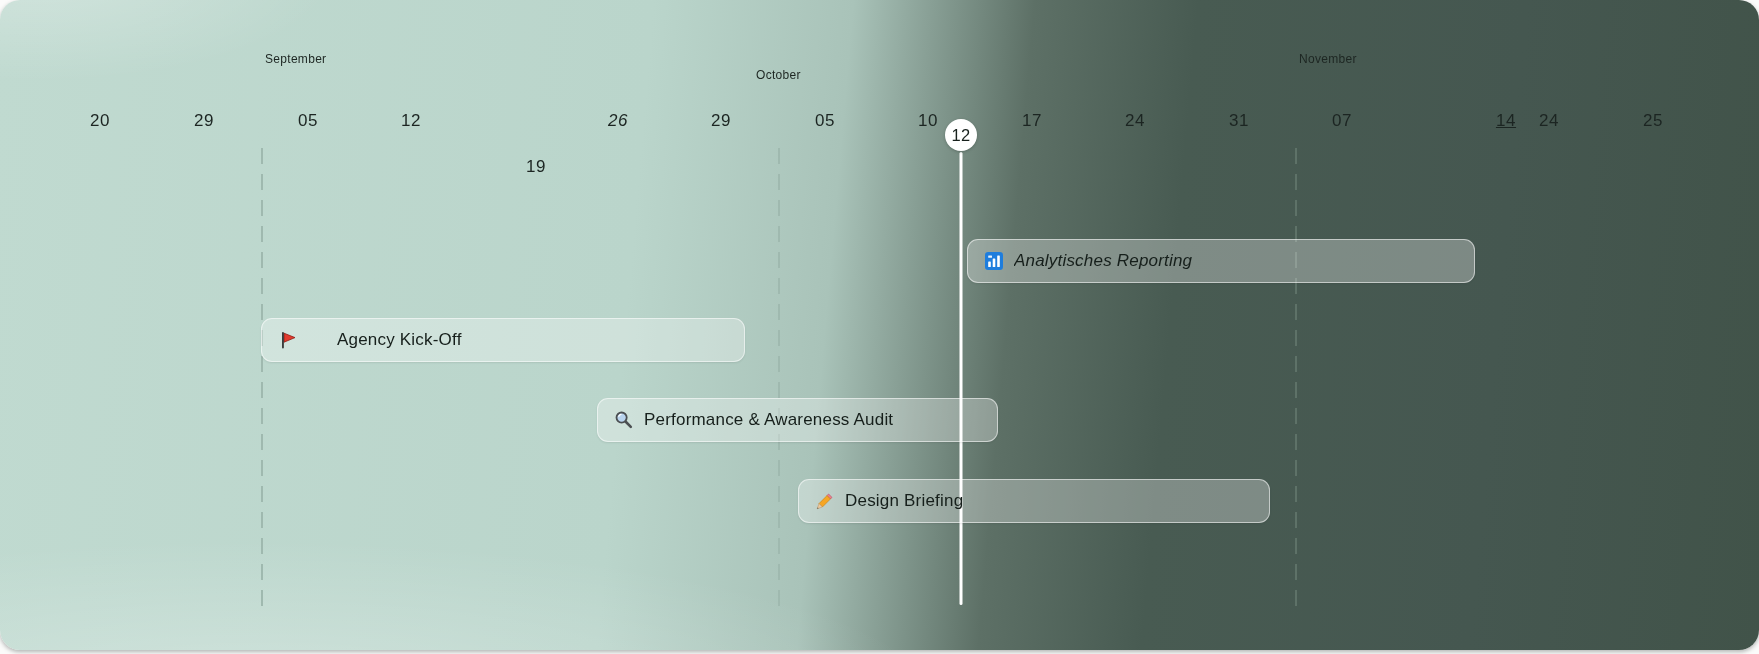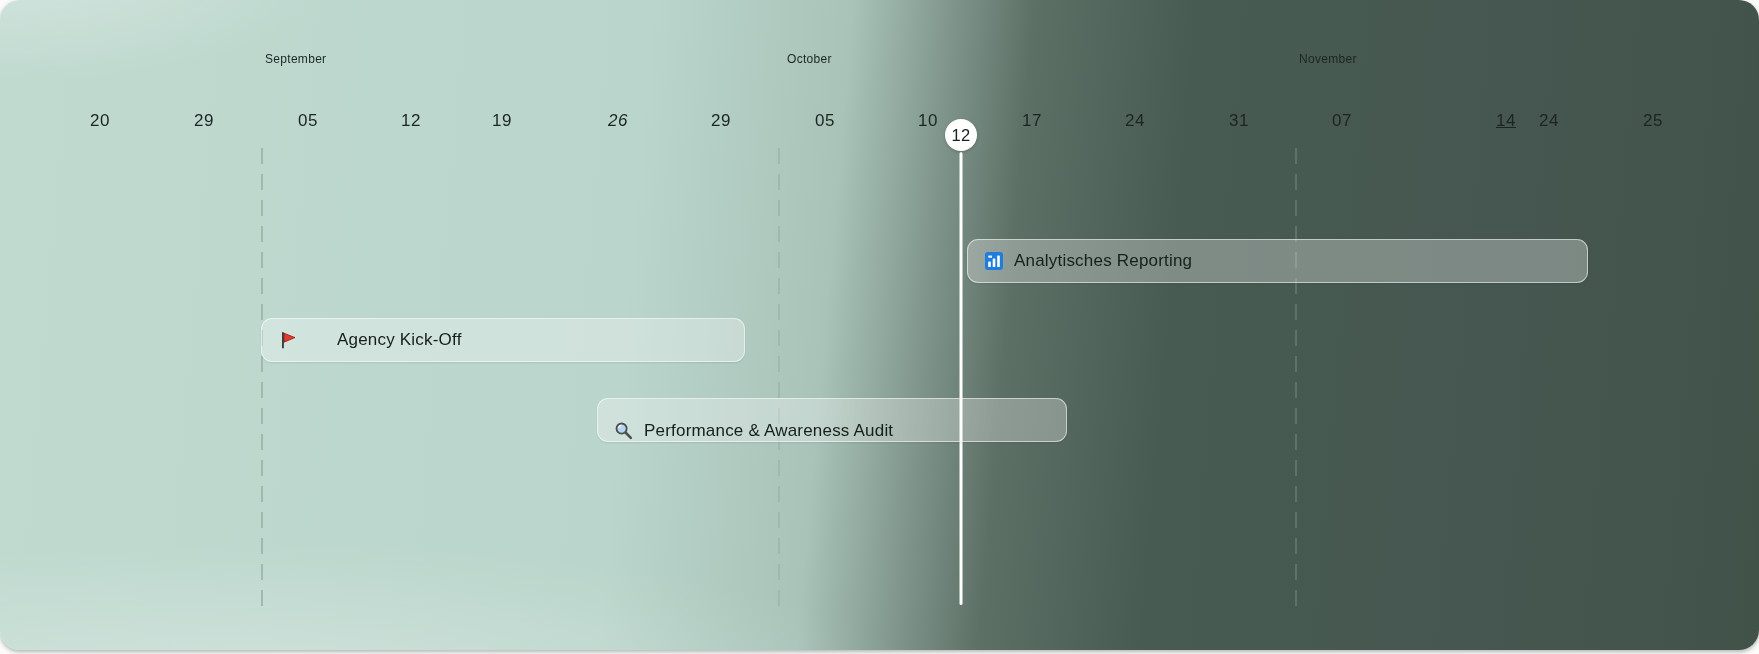--- a/index.html
+++ b/index.html
@@ -46,67 +46,78 @@
     cursor:pointer;
   }
   .task-label{font-size:17px;color:#161f1b;letter-spacing:.2px;white-space:nowrap;overflow:hidden;}
   .task-icon{width:20px;height:20px;flex:0 0 20px;display:block;}
 </style>
 </head>
 <body>
 
 <div id="card">
     <div class="month-label" style="left: 265px;">September</div>
-    <div class="month-label" style="left: 787px;">October</div>
+    <div class="month-label" style="left: 756px; margin-top: 16px;">October</div>
     <div class="month-label" style="left: 1299px;">November</div>
     <div class="divider" style="left: 262px; --c: #9fb9af;"></div>
     <div class="divider" style="left: 779px; --c: #9fb9af;"></div>
     <div class="divider" style="left: 1296px; --c: #5e7268;"></div>
     <div class="tick-label" style="left: 100px;">20</div>
     <div class="tick-label" style="left: 204px;">29</div>
     <div class="tick-label" style="left: 308px;">05</div>
     <div class="tick-label" style="left: 411px;">12</div>
-    <div class="tick-label" style="left: 502px;">19</div>
+    <div class="tick-label" style="left: 536px; margin-top: 46px;">19</div>
     <div class="tick-label" style="left: 618px; font-style: italic;">26</div>
     <div class="tick-label" style="left: 721px;">29</div>
     <div class="tick-label" style="left: 825px;">05</div>
     <div class="tick-label" style="left: 928px;">10</div>
     <div class="tick-label" style="left: 1032px;">17</div>
     <div class="tick-label" style="left: 1135px;">24</div>
     <div class="tick-label" style="left: 1239px; text-align: center;">31</div>
     <div class="tick-label" style="left: 1342px;">07</div>
     <div class="tick-label" style="left: 1506px; text-decoration: underline;">14</div>
     <div class="tick-label" style="left: 1549px;">24</div>
     <div class="tick-label" style="left: 1653px;">25</div>
     <div class="today-line" style="left: 961px; background: rgb(255, 255, 255);"></div>
     <div class="today-badge" style="left: 961px;">12</div>
-    <div class="task-bar" style="left: 967px; top: 239px; width: 621px; background: rgba(255, 255, 255, 0.3); border-color: rgba(255, 255, 255, 0.55);">
+    <div class="task-bar" style="left: 967px; top: 239px; width: 508px; background: rgba(255, 255, 255, 0.3); border-color: rgba(255, 255, 255, 0.55); font-style: italic;">
       <span>
         <svg class="task-icon" viewBox="0 0 20 20">
           <rect x="1" y="1" width="18" height="18" rx="3.2" fill="#1e7ddd"></rect>
           <rect x="4.2" y="10.5" width="2.6" height="5.5" rx="0.6" fill="#ffffff"></rect>
           <rect x="8.7" y="7.5" width="2.6" height="8.5" rx="0.6" fill="#ffffff"></rect>
           <rect x="13.2" y="4.5" width="2.6" height="11.5" rx="0.6" fill="#ffffff"></rect>
           <rect x="4.2" y="4.5" width="3.8" height="2.2" rx="0.5" fill="#ffffff" opacity="0.9"></rect>
         </svg>
       </span>
       <span class="task-label" style="color: rgb(22, 31, 27);">Analytisches Reporting</span>
     </div>
     <div class="task-bar" style="left: 261px; top: 318px; width: 484px; background: rgba(255, 255, 255, 0.3); border-color: rgba(255, 255, 255, 0.55); gap: 39px;">
       <span>
         <svg class="task-icon" viewBox="0 0 20 20">
           <path d="M6 3.2 L17 7.6 L6 12.2 Z" fill="#e23b2e" stroke="#8f1d14" stroke-width="0.8"></path>
           <rect x="4.1" y="2" width="1.7" height="16.4" rx="0.85" fill="#2b2b2b"></rect>
         </svg>
       </span>
       <span class="task-label" style="color: rgb(22, 31, 27);">Agency Kick-Off</span>
     </div>
-    <div class="task-bar" style="left: 597px; top: 398px; width: 470px; background: rgba(255, 255, 255, 0.3); border-color: rgba(255, 255, 255, 0.55); align-items: flex-end;">
+    <div class="task-bar" style="left: 597px; top: 398px; width: 401px; background: rgba(255, 255, 255, 0.3); border-color: rgba(255, 255, 255, 0.55);">
       <span>
         <svg class="task-icon" viewBox="0 0 20 20">
           <line x1="11.5" y1="11.5" x2="16.8" y2="16.8" stroke="#4b4f52" stroke-width="2.6" stroke-linecap="round"></line>
           <circle cx="7.6" cy="7.6" r="5.1" fill="#b9d4ee" stroke="#4b4f52" stroke-width="1.8"></circle>
           <path d="M4.8 6.2 A3.4 3.4 0 0 1 7 4.4" stroke="#ffffff" stroke-width="1.3" fill="none" stroke-linecap="round"></path>
         </svg>
       </span>
       <span class="task-label" style="color: rgb(22, 31, 27);">Performance &amp; Awareness Audit</span>
     </div>
+    <div class="task-bar" style="left: 798px; top: 479px; width: 472px; background: rgba(255, 255, 255, 0.3); border-color: rgba(255, 255, 255, 0.55);">
+      <span>
+        <svg class="task-icon" viewBox="0 0 20 20">
+          <polygon points="13.6,3.0 17.0,6.4 15.4,8.0 12.0,4.6" fill="#ee7e90" stroke="#b54a5c" stroke-width="0.6"></polygon>
+          <polygon points="12.0,4.6 15.4,8.0 7.4,16.0 4.0,12.6" fill="#f6a623" stroke="#c77d12" stroke-width="0.6"></polygon>
+          <polygon points="4.0,12.6 7.4,16.0 2.2,17.8" fill="#ecc9a0" stroke="#b9915f" stroke-width="0.5"></polygon>
+          <polygon points="2.2,17.8 3.6,17.3 2.7,16.4" fill="#3a3a3a"></polygon>
+        </svg>
+      </span>
+      <span class="task-label" style="color: rgb(22, 31, 27);">Design Briefing</span>
+    </div>
   </div>
 
 </body></html>

